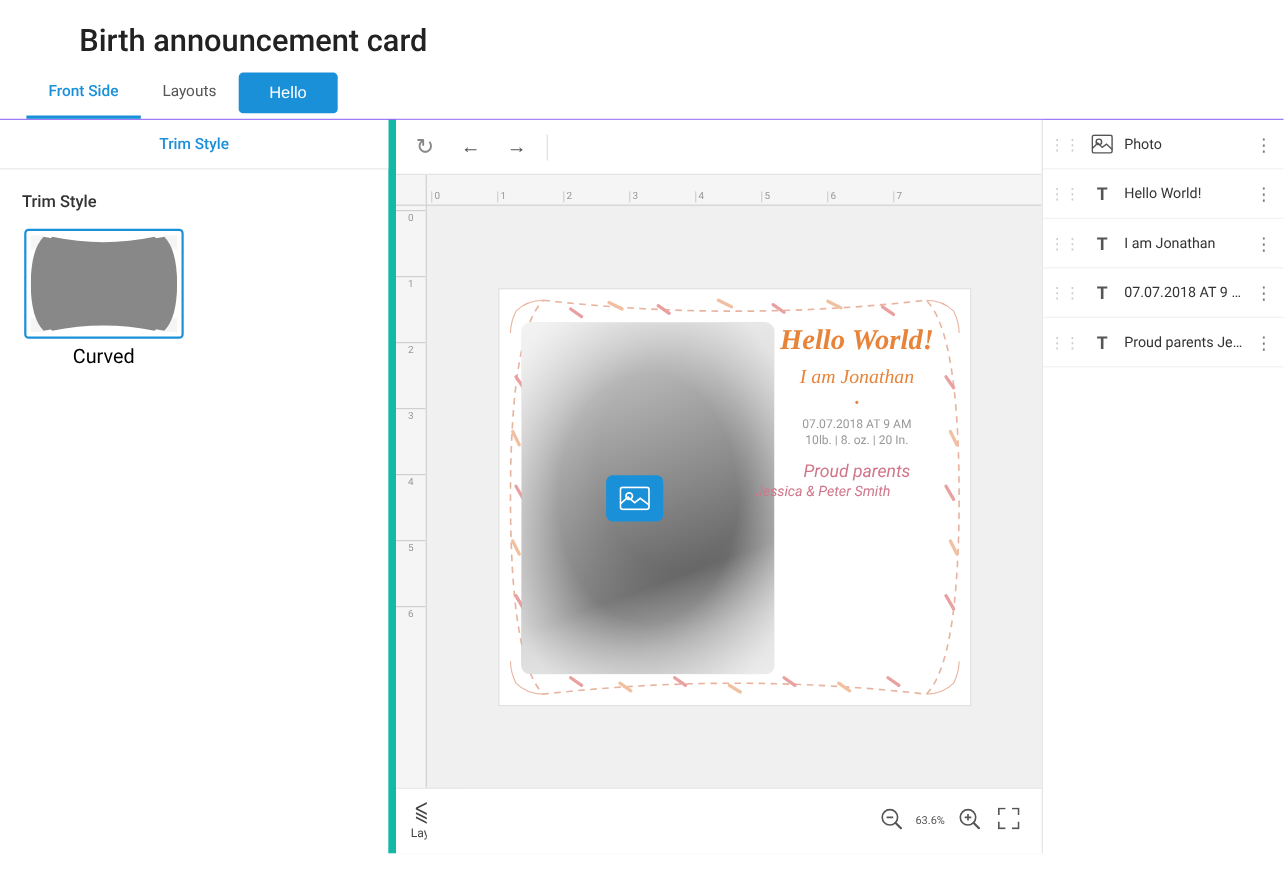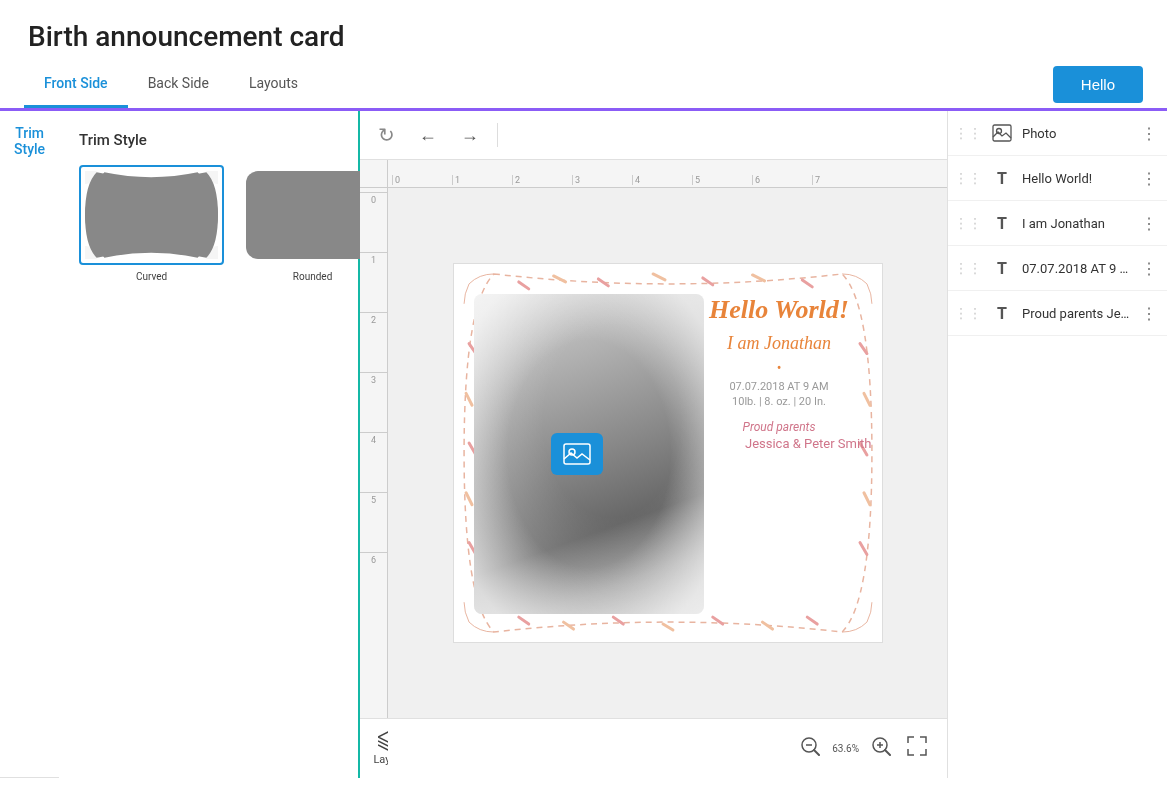--- a/index.html
+++ b/index.html
@@ -1,40 +1,40 @@
 <!DOCTYPE html>
 <html><head>
   <meta charset="utf-8">
   <style>
     * { box-sizing: border-box; margin: 0; padding: 0; }
     body { font-family: 'Roboto', Arial, sans-serif; background: #fff; color: #333; font-size: 14px; }
 
-    .app-header { padding: 20px 28px 8px; }
+    .app-header { padding: 20px 40px 8px; margin-left: 32px; }
     .app-title { font-size: 28px; font-weight: 500; color: #222; }
 
-    .tabs-bar { display: flex; align-items: center; justify-content: space-between; padding: 0 24px; border-bottom: 3px solid #8b5cf6; }
+    .tabs-bar { display: flex; align-items: center; justify-content: flex-start; padding: 0 24px; border-bottom: 1px solid #8b5cf6; }
     .tabs { display: flex; gap: 0; }
     .tab { padding: 14px 20px; cursor: pointer; font-size: 14px; color: #555; border-bottom: 3px solid transparent; text-decoration: none; }
     .tab.active { color: #1a90d9; border-bottom: 3px solid #1a90d9; font-weight: 500; }
     .btn-next { background: #1a90d9; color: #fff; border: none; border-radius: 4px; padding: 10px 28px; font-size: 15px; cursor: pointer; font-weight: 500; }
 
     .main-content { display: flex; height: calc(797px - 130px); }
 
     
-    .left-panel { width: 360px; min-width: 360px; border-right: 2px solid #14b8a6; display: flex; }
+    .left-panel { width: 360px; min-width: 360px; border-right: 7px solid #14b8a6; display: flex; flex-direction: column; }
     .panel-tabs { display: flex; border-bottom: 1px solid #e0e0e0; }
     .panel-tab { flex: 1; text-align: center; padding: 14px; cursor: pointer; font-size: 14px; color: #555; background: #f5f5f5; }
     .panel-tab.active { background: #fff; color: #1a90d9; font-weight: 500; }
     .panel-content { padding: 20px; flex: 1; }
     .panel-section-title { font-size: 15px; font-weight: 500; margin-bottom: 16px; color: #333; }
     .trim-grid { display: grid; grid-template-columns: 1fr 1fr; gap: 16px; }
     .trim-item { display: flex; flex-direction: column; align-items: center; gap: 6px; cursor: pointer; }
     .trim-preview { width: 145px; height: 100px; border: 2px solid transparent; border-radius: 4px; padding: 4px; }
     .trim-preview.selected { border-color: #1a90d9; }
-    .trim-label { font-size: 10px; color: #404040; }
+    .trim-label { font-size: 18px; color: #000000; }
     .shape-rounded { background: #888; border-radius: 12px; }
     .shape-standard { background: #888; border-radius: 2px; }
 
     
     .editor-area { flex: 1; display: flex; flex-direction: column; background: #f0f0f0; }
     .editor-toolbar { display: flex; align-items: center; padding: 8px 12px; gap: 12px; background: #fff; border-bottom: 1px solid #e0e0e0; }
     .toolbar-btn { background: none; border: none; cursor: pointer; color: #555; font-size: 18px; padding: 4px 6px; border-radius: 3px; }
     .toolbar-divider { width: 1px; height: 24px; background: #ddd; }
     .toolbar-history { color: #888; font-size: 20px; }
 
@@ -53,22 +53,22 @@
     
     .card-border-svg { position: absolute; top: 0; left: 0; width: 100%; height: 100%; pointer-events: none; }
 
     
     .card-text-area { position: absolute; right: 10px; top: 30px; width: 185px; }
     .card-hello { font-size: 26px; color: #e8843a; font-style: italic; font-weight: 600; text-align: center; line-height: 1.2; margin-bottom: 8px; font-family: 'Georgia', serif; }
     .card-name { font-size: 18px; color: #e8843a; text-align: center; margin-bottom: 6px; font-family: 'Georgia', serif; font-style: italic; }
     .card-dot { text-align: center; color: #e8843a; margin-bottom: 4px; }
     .card-date { font-size: 11px; color: #999; text-align: center; margin-bottom: 2px; }
     .card-weight { font-size: 11px; color: #999; text-align: center; margin-bottom: 12px; }
-    .card-parents-label { font-size: 12px; color: #d0758a; text-align: center; font-style: italic; margin-bottom: 2px; }
-    .card-parents-name { font-size: 13px; color: #d0758a; text-align: right; }
+    .card-parents-label { font-size: 16px; color: #d0758a; text-align: center; font-style: italic; margin-bottom: 2px; }
+    .card-parents-name { font-size: 13px; color: #d0758a; text-align: left; font-style: italic; }
 
     
     .layers-toolbar { position: absolute; bottom: 0; left: 0; width: 60px; height: 60px; background: #fff; border-top: 1px solid #e0e0e0; border-right: 1px solid #e0e0e0; display: flex; flex-direction: column; align-items: center; justify-content: center; cursor: pointer; gap: 2px; }
     .layers-label-text { font-size: 11px; color: #444; }
 
     
     .layers-panel { width: 220px; min-width: 220px; background: #fff; border-left: 1px solid #e0e0e0; display: flex; flex-direction: column; overflow-y: auto; }
     .layer-item { display: flex; align-items: center; padding: 8px 6px; border-bottom: 1px solid #f0f0f0; gap: 6px; }
     .layer-drag { color: #ccc; font-size: 14px; cursor: grab; }
     .layer-icon { width: 28px; height: 28px; display: flex; align-items: center; justify-content: center; font-size: 16px; color: #555; }
@@ -90,21 +90,20 @@
 <body>
 
 <div>
   <div class="app-header">
     <h1 class="app-title">Birth announcement card</h1>
   </div>
 
   <div class="tabs-bar">
     <div class="tabs">
       <div class="tab active">Front Side</div>
-      <div class="tab">Back Side</div>
       <div class="tab">Layouts</div>
     </div>
     <button class="btn-next">Hello</button>
   </div>
 </div>
 
 <div class="main-content">
 
   <div class="left-panel">
     <div class="panel-tabs">
@@ -123,26 +122,20 @@
               <circle cx="0" cy="0" r="12" fill="#f5f5f5"></circle>
               <circle cx="137" cy="0" r="12" fill="#f5f5f5"></circle>
               <circle cx="0" cy="88" r="12" fill="#f5f5f5"></circle>
               <circle cx="137" cy="88" r="12" fill="#f5f5f5"></circle>
               <path d="M12,0 Q68,12 125,0 Q137,12 137,44 Q137,76 125,88 Q68,76 12,88 Q0,76 0,44 Q0,12 12,0 Z" fill="#888"></path>
             </svg>
           </div>
           <span class="trim-label">Curved</span>
         </div>
 
-        <div class="trim-item">
-          <div class="trim-preview">
-            <div class="shape-rounded" style="width:100%;height:100%;"></div>
-          </div>
-          <span class="trim-label">Rounded</span>
-        </div>
 
 
 
       </div>
     </div>
   </div>
 
   <div class="editor-area">
 
     <div class="editor-toolbar">

